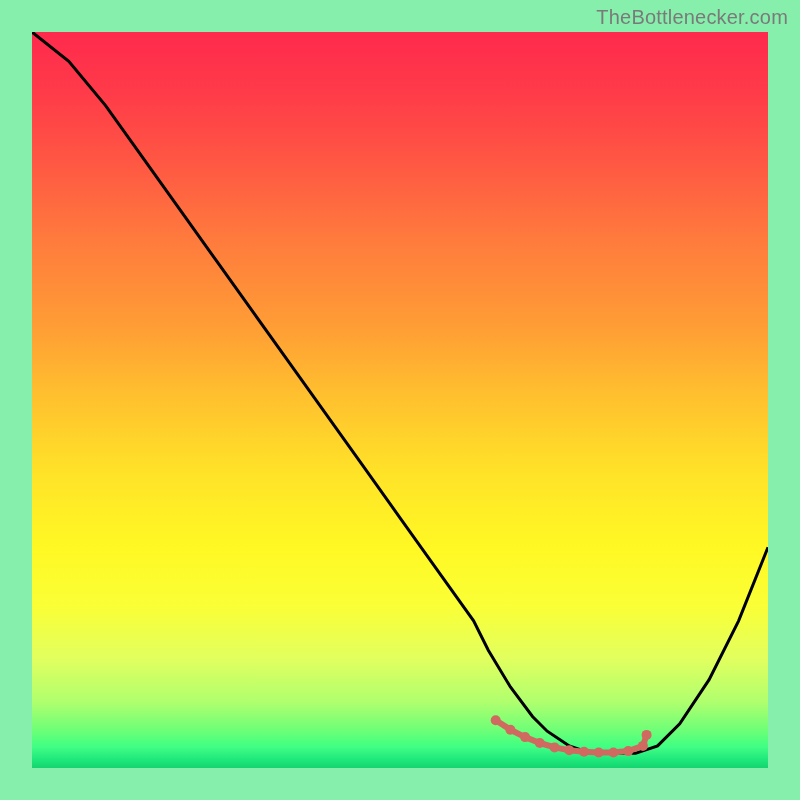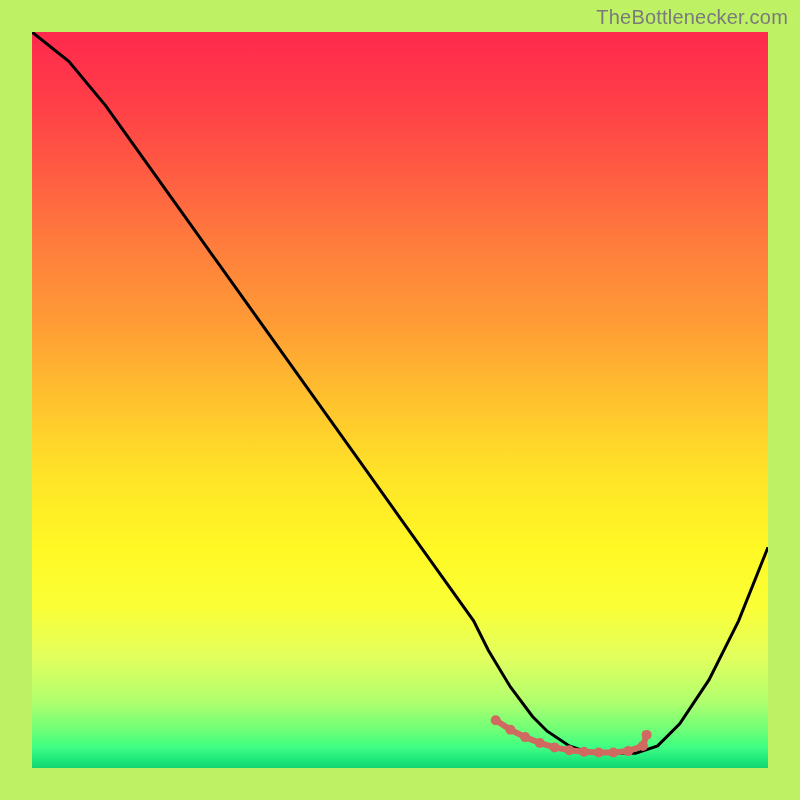--- a/index.html
+++ b/index.html
@@ -10,21 +10,21 @@
     background: #000;
     overflow: hidden;
     font-family: Arial, Helvetica, sans-serif;
   }
   .frame {
     position: absolute;
     left: 0;
     top: 0;
     width: 800px;
     height: 800px;
-    background: #bef264;
+    background: #86efac;
   }
   .plot-area {
     position: absolute;
     left: 32px;
     top: 32px;
     width: 736px;
     height: 736px;
     overflow: hidden;
   }
   .gradient {

